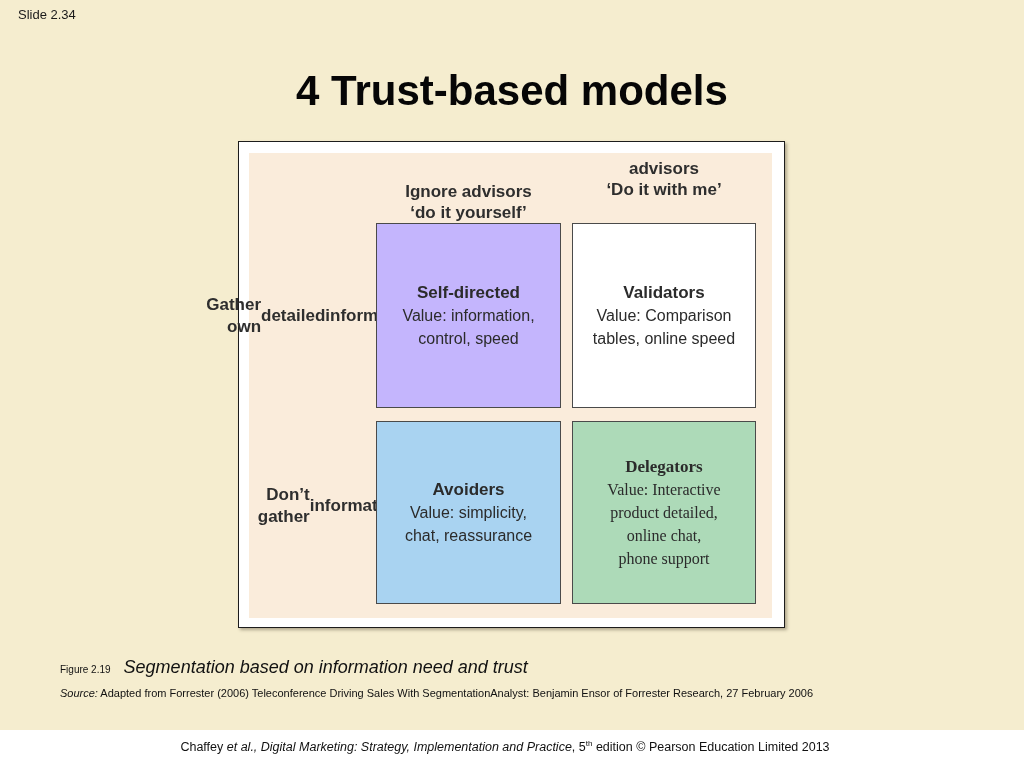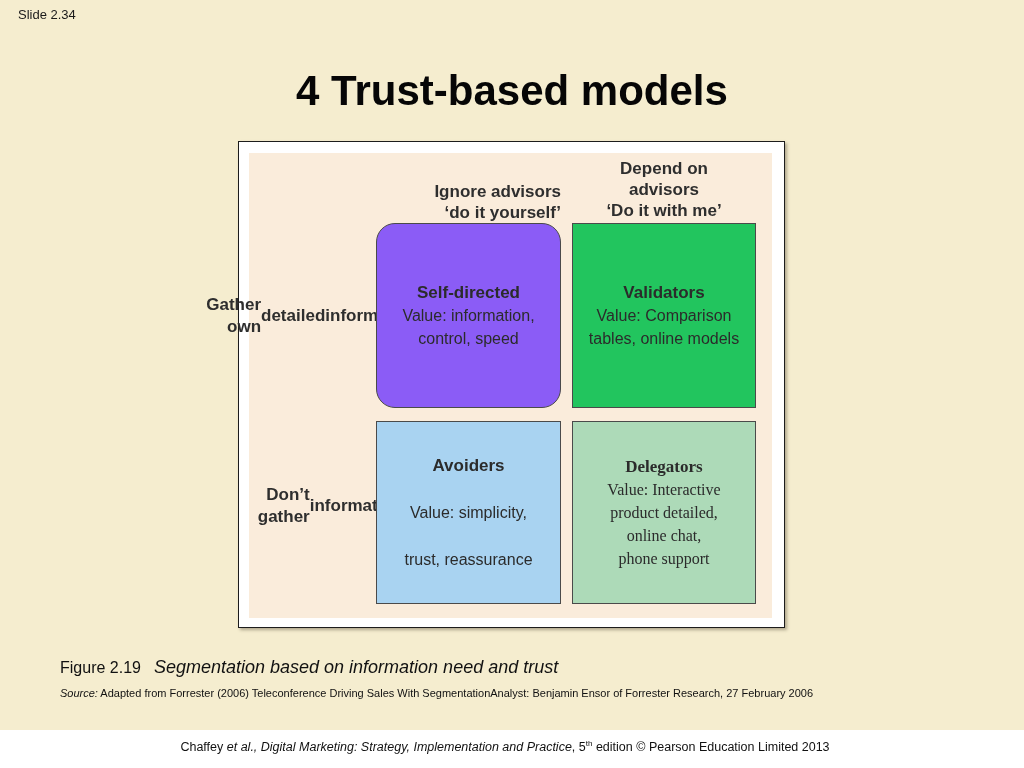--- a/index.html
+++ b/index.html
@@ -36,51 +36,51 @@
     position: absolute; left: 10px; top: 11px;
     width: 523px; height: 465px;
     background: #FAECDB;
   }
   .panel * { box-sizing: border-box; }
   .colhead {
     position: absolute; text-align: center;
     font-size: 17px; font-weight: bold; color: #2e2e2e;
     line-height: 21px;
   }
-  .colhead-1 { left: 127px; top: 28px; width: 185px; text-align: right; }
+  .colhead-1 { left: 127px; top: 28px; width: 185px; }
   .colhead-2 { left: 323px; top: 5px;  width: 184px; }
   .rowhead {
     position: absolute; left: 0; width: 127px;
     display: flex; flex-direction: row;
     align-items: center; justify-content: center;
     text-align: right;
     font-size: 17px; font-weight: bold; color: #2e2e2e;
     line-height: 22px;
   }
   .rowhead-1 { top: 70px;  height: 185px; }
   .rowhead-2 { top: 261px; height: 183px; padding-left: 36px; }
   .quad {
     position: absolute;
     border: 1.5px solid #4a4a4a;
     display: flex; flex-direction: column;
     align-items: center; justify-content: center;
     text-align: center; color: #2b2b2b;
   }
-  .quad-tl { left: 127px; top: 70px;  width: 185px; height: 185px; background: #8b5cf6; border-radius: 19px; }
-  .quad-tr { left: 323px; top: 70px;  width: 184px; height: 185px; background: #22c55e; }
-  .quad-bl { left: 127px; top: 268px; width: 185px; height: 183px; background: #A9D3F1; gap: 24px; }
+  .quad-tl { left: 127px; top: 70px;  width: 185px; height: 185px; background: #c4b5fd; }
+  .quad-tr { left: 323px; top: 70px;  width: 184px; height: 185px; background: #ffffff; }
+  .quad-bl { left: 127px; top: 268px; width: 185px; height: 183px; background: #A9D3F1; }
   .quad-br { left: 323px; top: 268px; width: 184px; height: 183px; background: #ADDAB8; font-family: Liberation Serif, serif; }
   .qtitle { font-size: 17px; font-weight: bold; line-height: 23px; }
   .qline  { font-size: 16px; line-height: 23px; }
   .caption {
     position: absolute; left: 60px; top: 657px;
     display: flex; align-items: baseline; gap: 13px;
     color: #111111;
   }
-  .cap-label { font-size: 16px; }
+  .cap-label { font-size: 10px; }
   .cap-title { font-size: 18px; font-style: italic; }
   .source {
     position: absolute; left: 60px; top: 687px;
     font-size: 11px; color: #111111;
   }
   .footer {
     position: absolute; left: 0; right: 14px; top: 740px;
     text-align: center;
     font-size: 12.5px; color: #111111;
   }
@@ -97,21 +97,20 @@
 
   <div class="figure">
     <div class="panel">
 
       <div class="colhead colhead-1">
         <div>Ignore advisors</div>
         <div>‘do it yourself’</div>
       </div>
 
       <div class="colhead colhead-2">
-        <div>Depend on</div>
         <div>advisors</div>
         <div>‘Do it with me’</div>
       </div>
 
       <div class="rowhead rowhead-1">
         <div>Gather own</div>
         <div>detailed</div>
         <div>information</div>
       </div>
 
@@ -122,27 +121,27 @@
 
       <div class="quad quad-tl">
         <div class="qtitle">Self-directed</div>
         <div class="qline">Value: information,</div>
         <div class="qline">control, speed</div>
       </div>
 
       <div class="quad quad-tr">
         <div class="qtitle">Validators</div>
         <div class="qline">Value: Comparison</div>
-        <div class="qline">tables, online models</div>
+        <div class="qline">tables, online speed</div>
       </div>
 
       <div class="quad quad-bl">
         <div class="qtitle">Avoiders</div>
         <div class="qline">Value: simplicity,</div>
-        <div class="qline">trust, reassurance</div>
+        <div class="qline">chat, reassurance</div>
       </div>
 
       <div class="quad quad-br">
         <div class="qtitle">Delegators</div>
         <div class="qline">Value: Interactive</div>
         <div class="qline">product detailed,</div>
         <div class="qline">online chat,</div>
         <div class="qline">phone support</div>
       </div>
 

